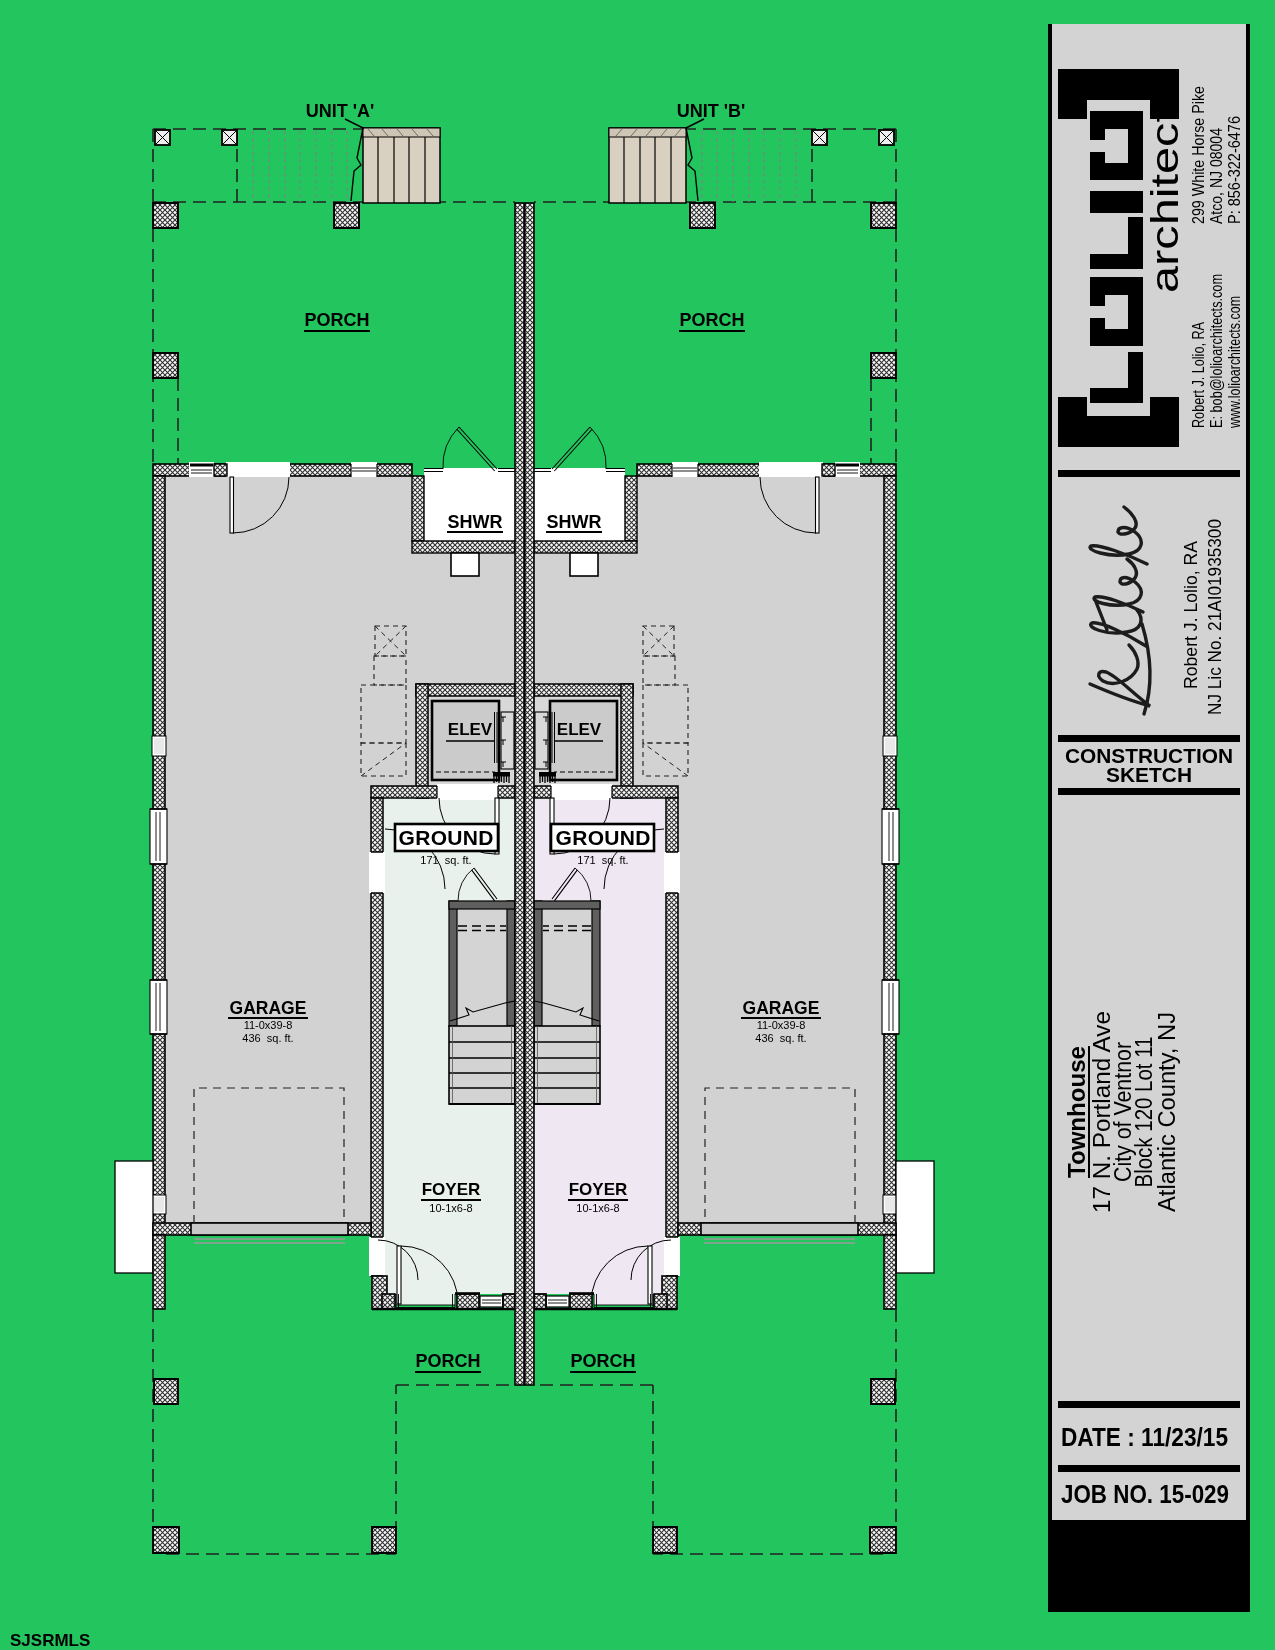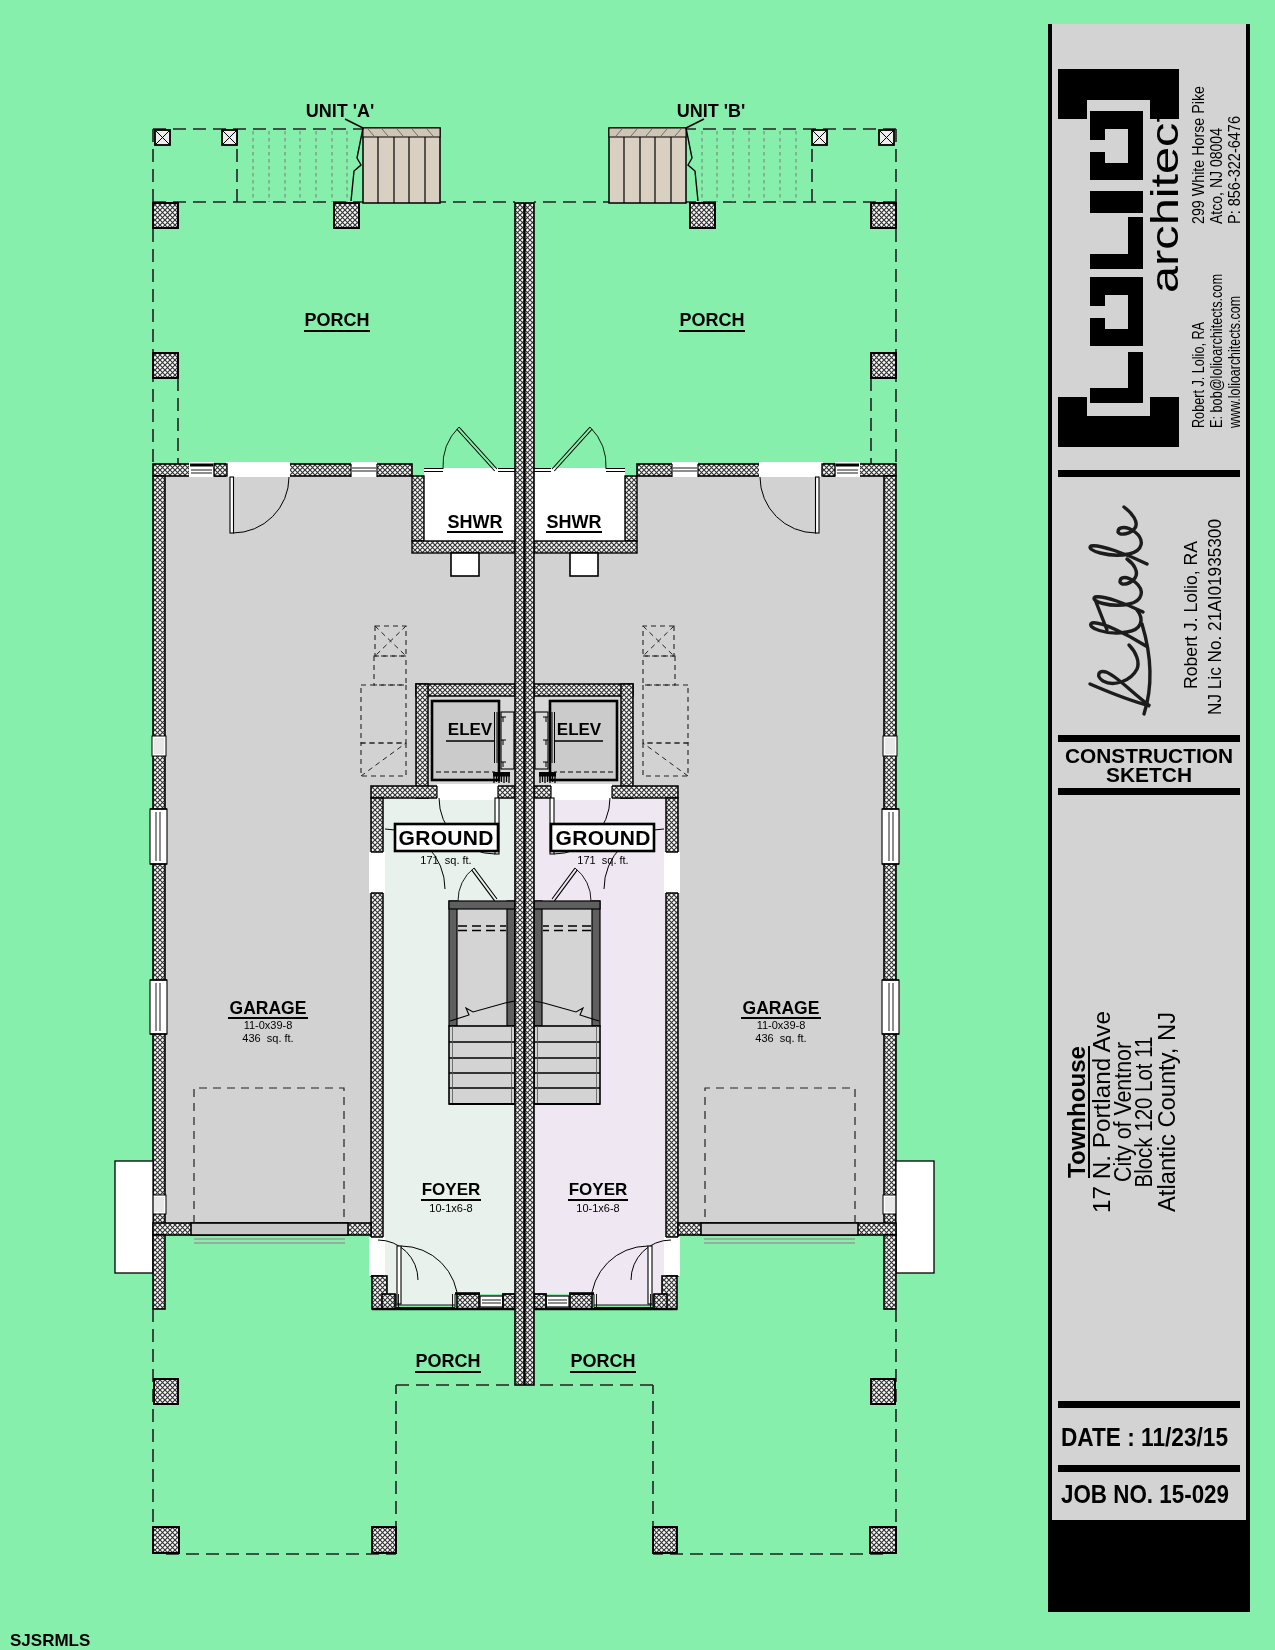--- a/index.html
+++ b/index.html
@@ -1,16 +1,16 @@
 <!DOCTYPE html>
 <html><head>
 <meta charset="utf-8">
 <style>
   html,body{margin:0;padding:0;background:#fff;}
-  .page{position:relative;width:1275px;height:1650px;background:#86efac;overflow:hidden;
+  .page{position:relative;width:1275px;height:1650px;background:#22c55e;overflow:hidden;
         font-family:"Liberation Sans", sans-serif;}
   svg{position:absolute;left:0;top:0;}
 </style>
 </head>
 <body>
 <div class="page">
 
 <svg width="1275" height="1650" viewBox="0 0 1275 1650">
 <defs>
   <pattern id="xh" width="5" height="5" patternUnits="userSpaceOnUse">

